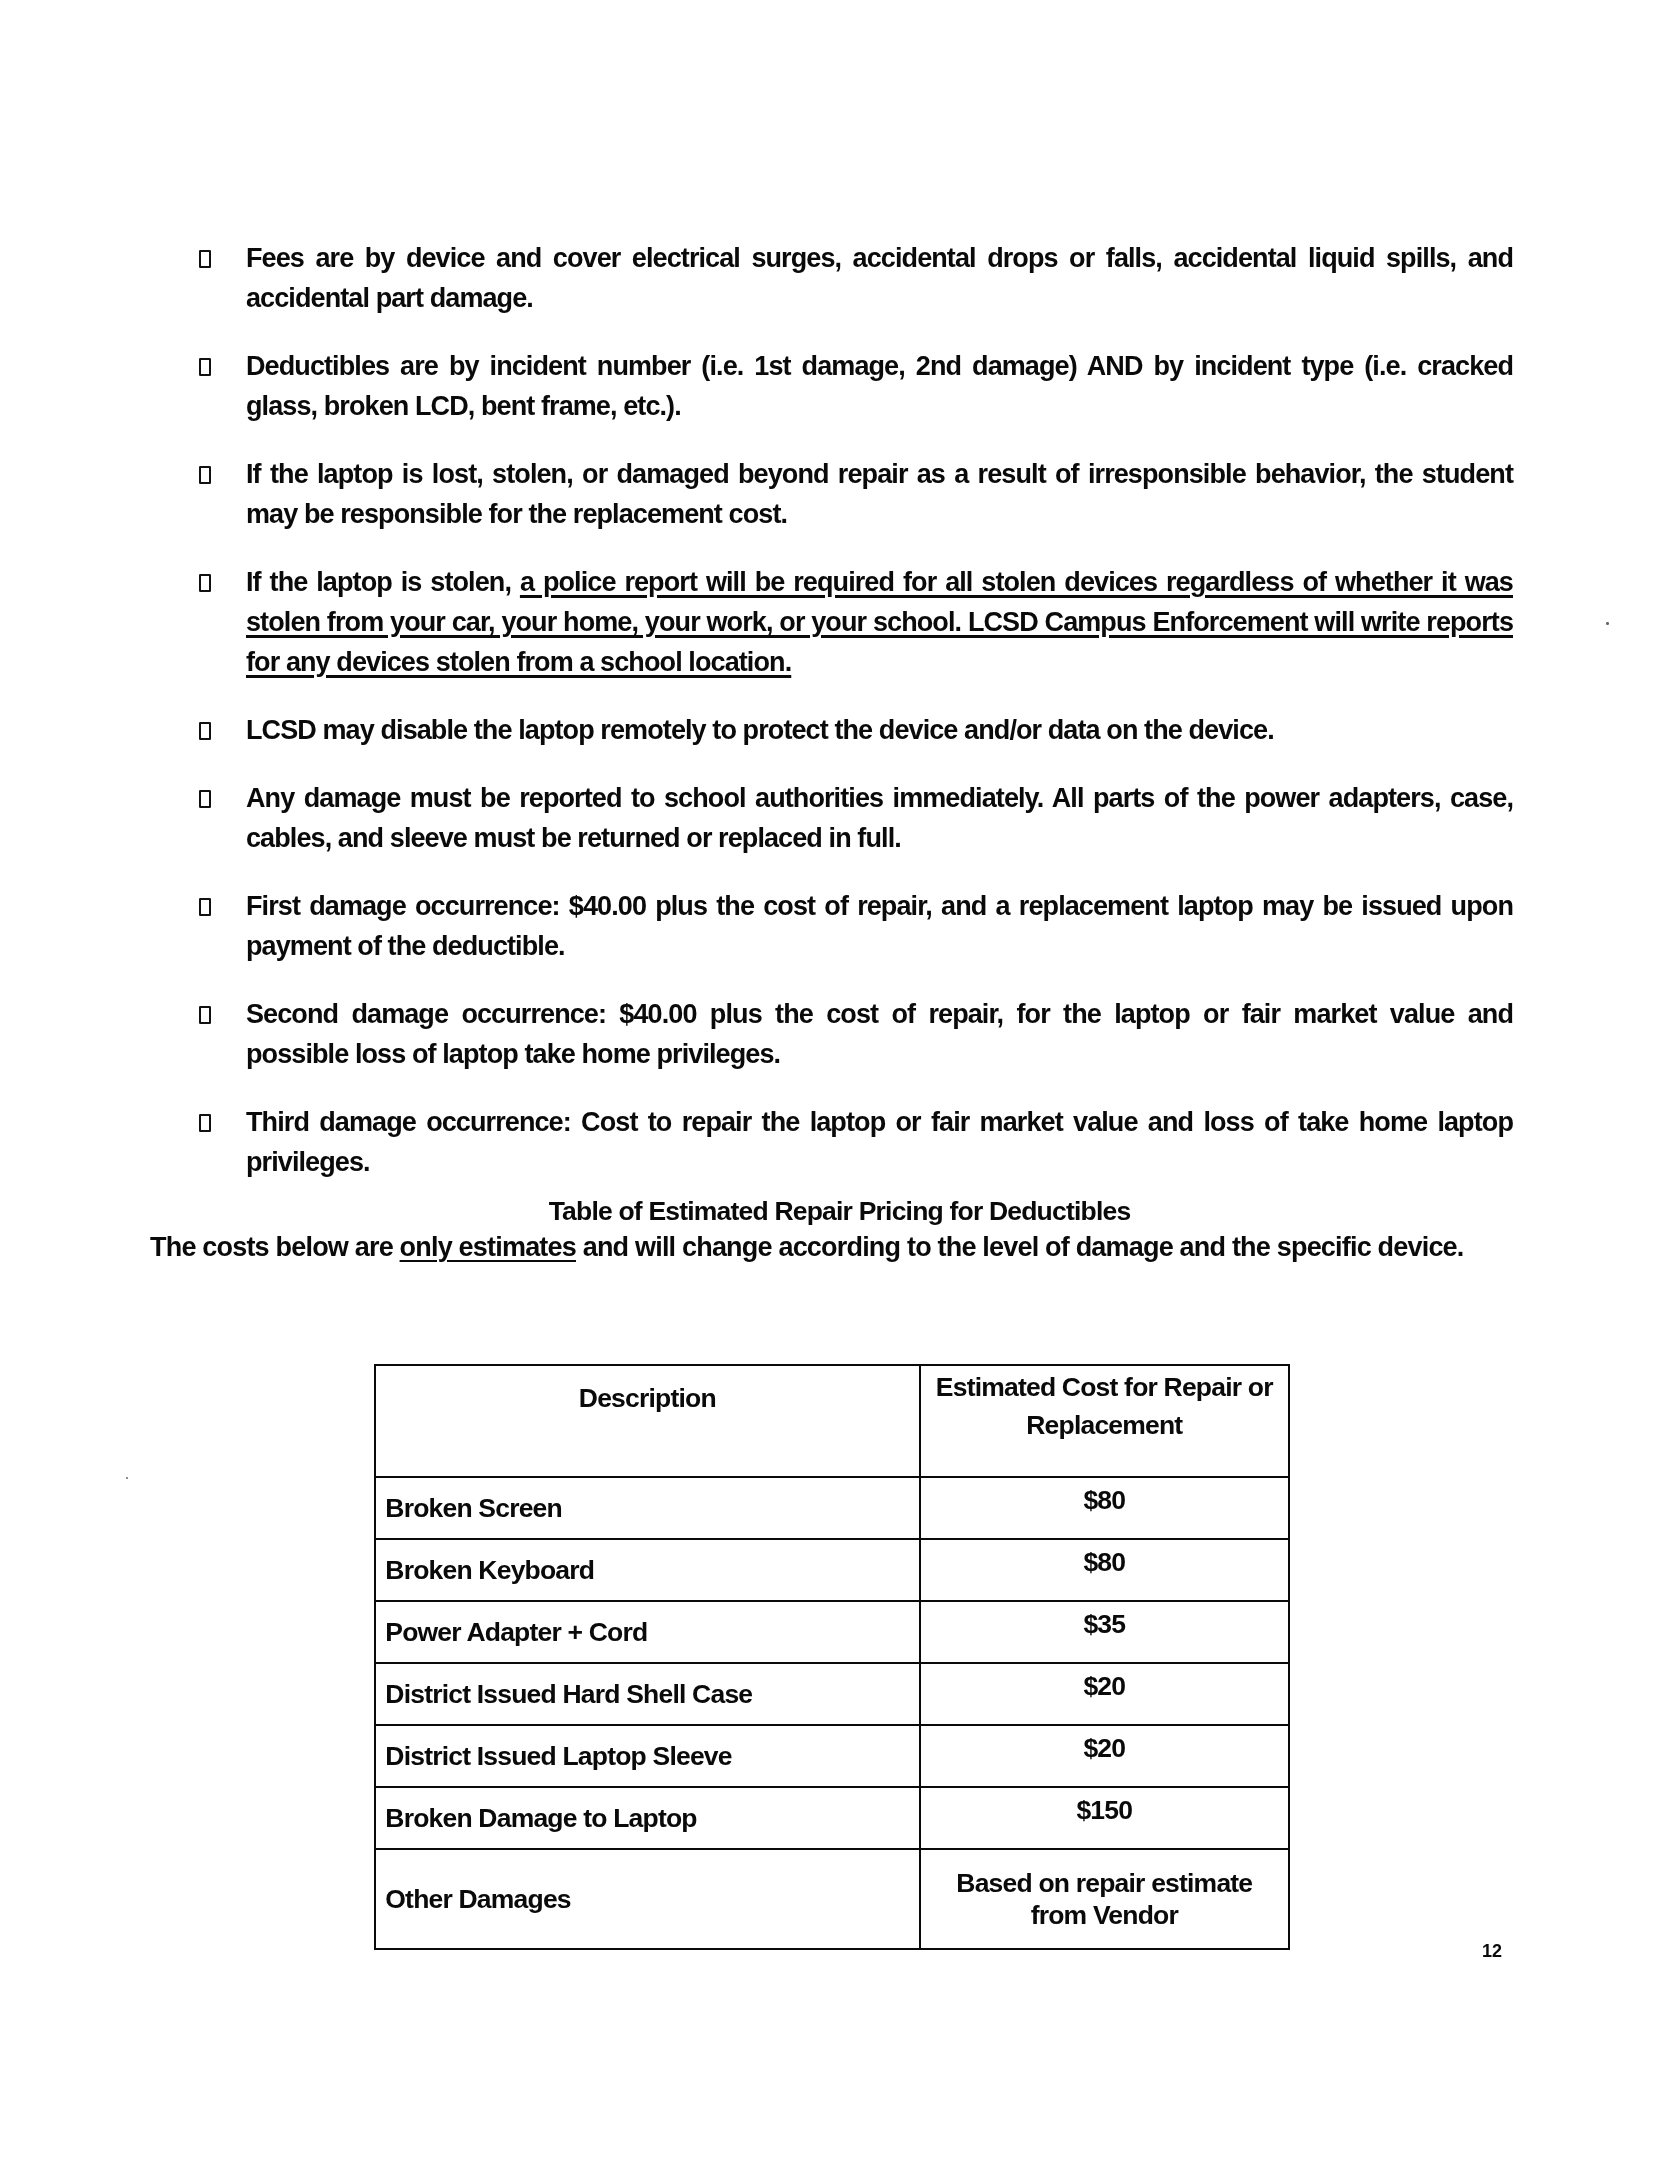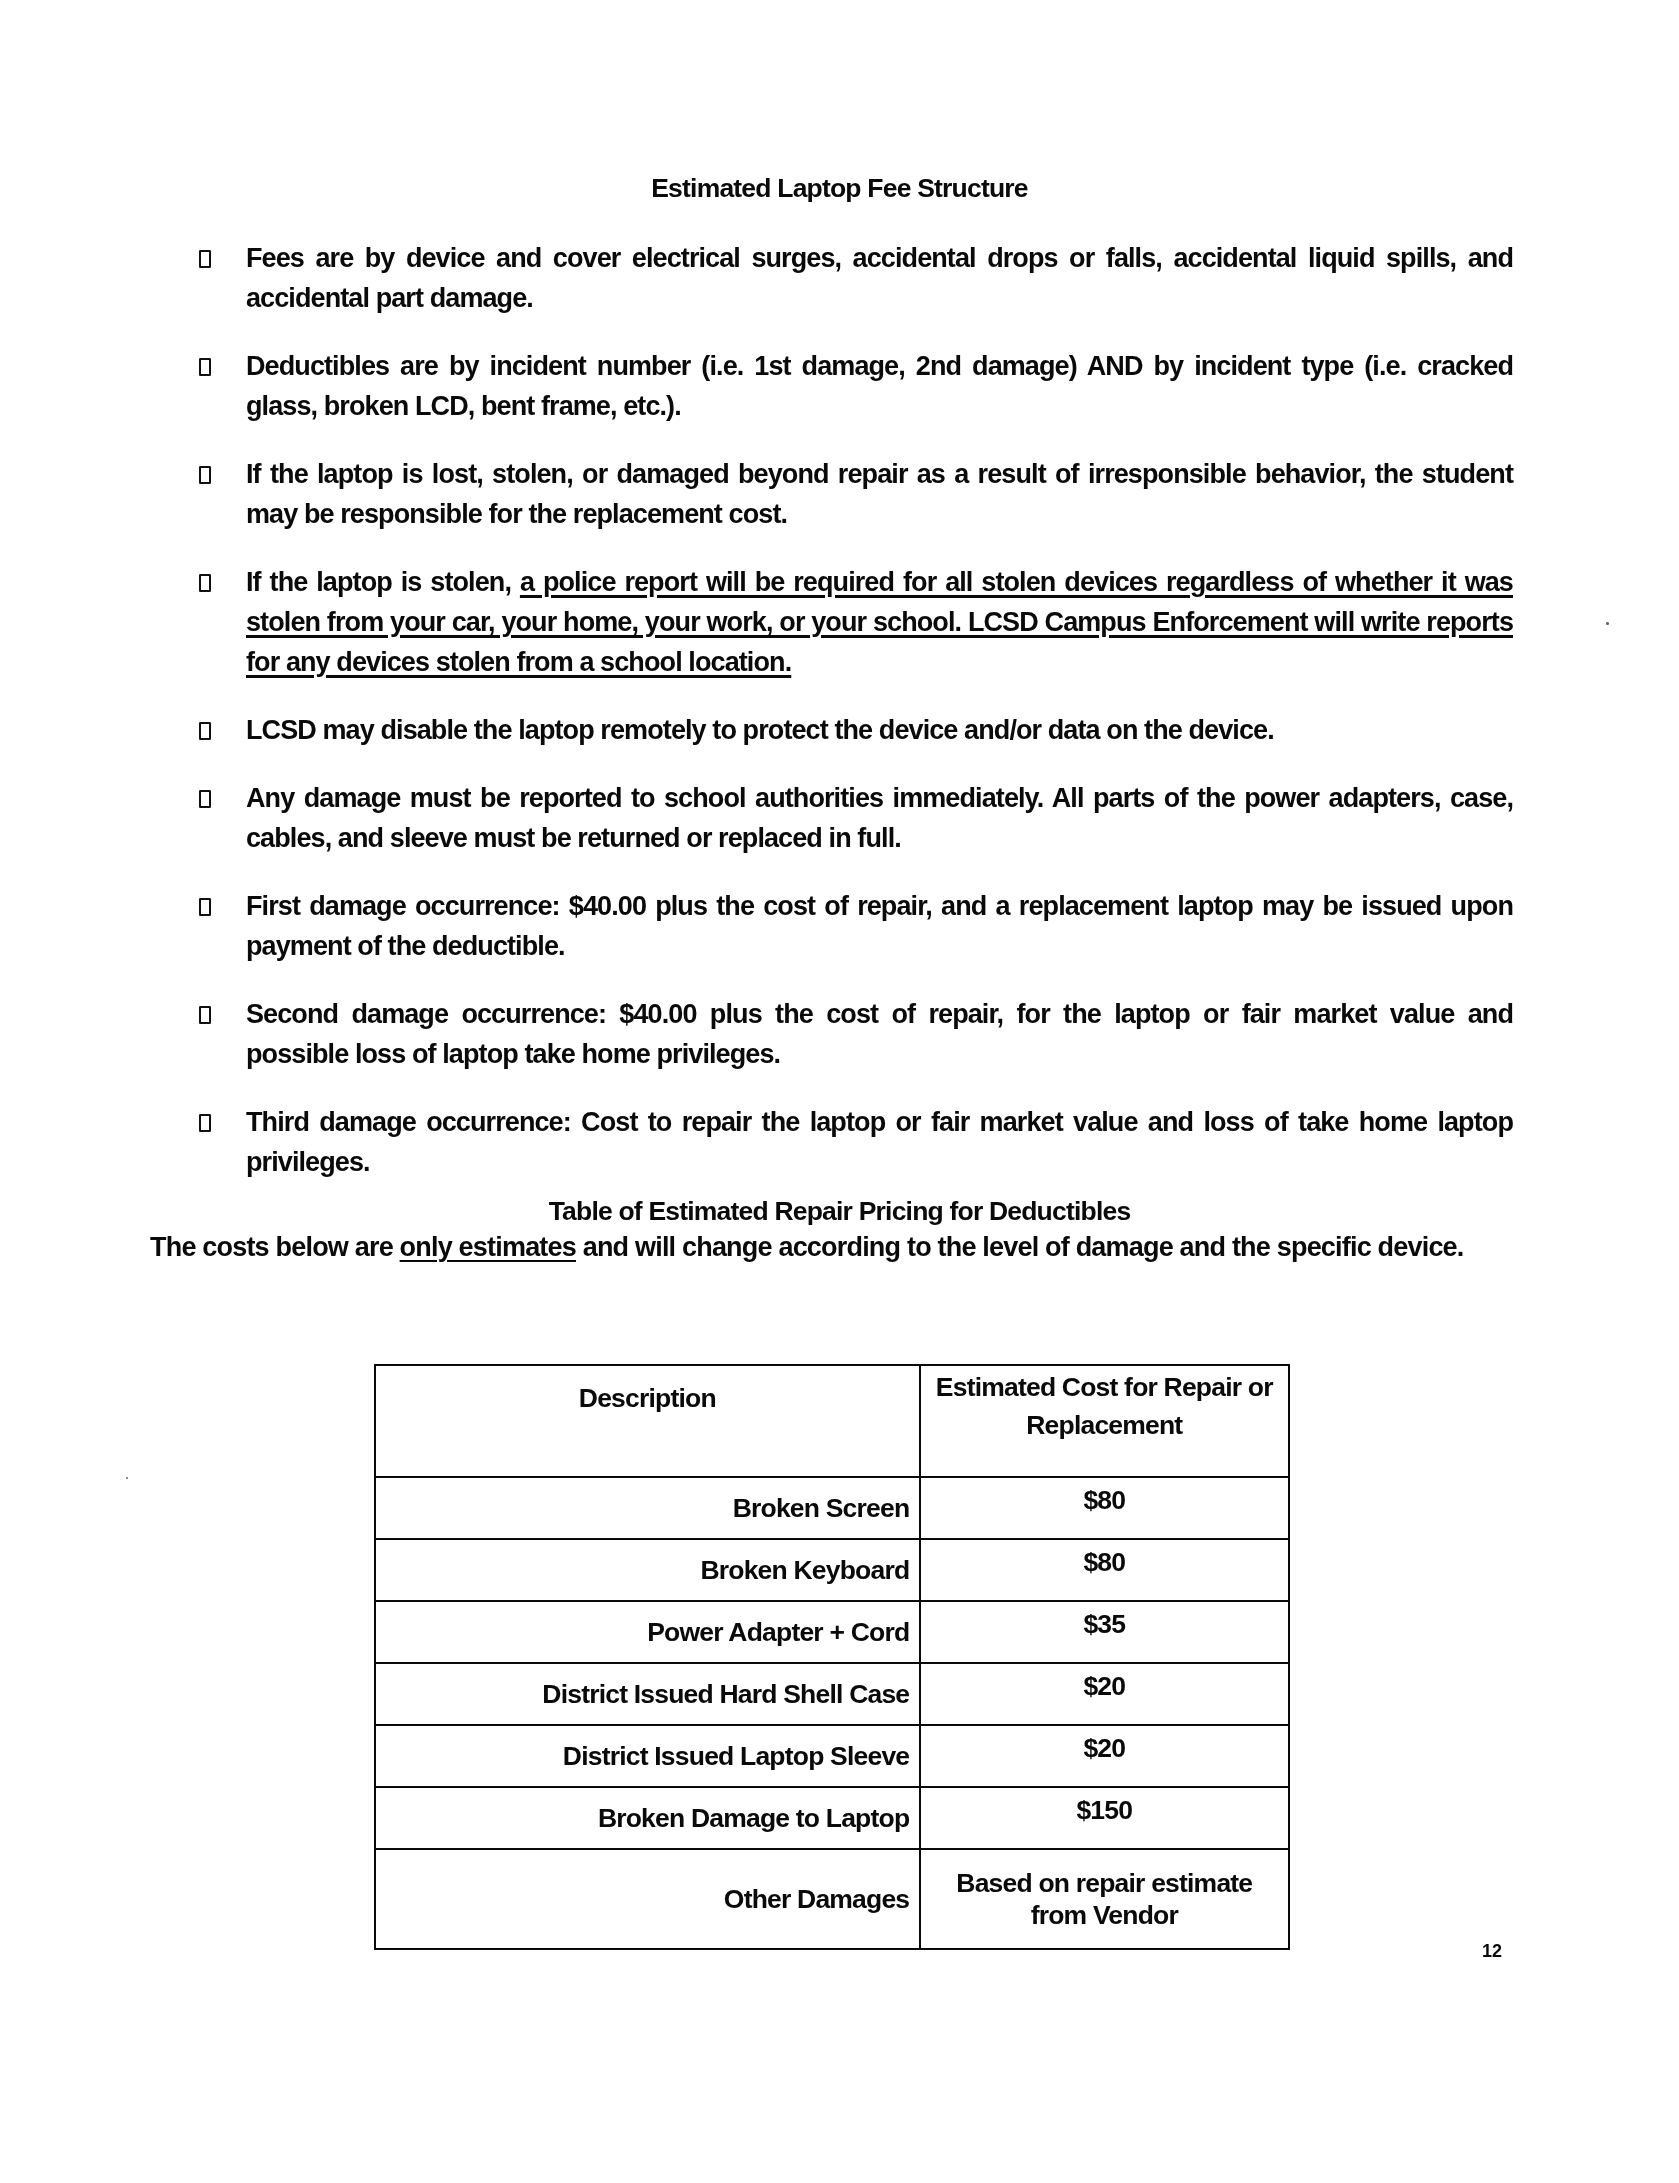--- a/index.html
+++ b/index.html
@@ -41,36 +41,35 @@
     border-collapse: collapse;
     font-size: 26.5px; font-weight: bold; letter-spacing: -0.8px;
   }
   table.costs td, table.costs th {
     border: 2.6px solid #0a0a0a; padding: 0 9.3px;
   }
   table.costs th { height: 97px; font-weight: bold; line-height: 38px; }
   table.costs th.c1 { width: 524px; vertical-align: top; padding-top: 13.2px; }
   table.costs th.c2 { vertical-align: top; padding-top: 2px; }
   table.costs td { height: 56px; line-height: 36px; }
-  table.costs td.desc { text-align: right; }
+  table.costs td.desc { text-align: left; }
   table.costs td.cost { text-align: center; vertical-align: top; padding-top: 4px; }
   table.costs tr.last td { height: 98px; }
   table.costs tr.last td.cost { vertical-align: middle; padding-top: 0; line-height: 32px; }
   .pagenum {
     position: absolute; left: 1482px; top: 1941px;
     font-size: 18px; font-weight: bold; text-align: right;
   }
   .speck { position: absolute; width: 2.6px; height: 2.6px; background: #666; border-radius: 1.3px; }
 </style>
 </head>
 <body>
 
 <div class="page">
 
-  <div class="title">Estimated Laptop Fee Structure</div>
 
   <div class="bullets">
     <div class="bullet">
       <span class="box"></span>
       <span>Fees are by device and cover electrical surges, accidental drops or falls, accidental liquid spills, and accidental part damage.</span>
     </div>
     <div class="bullet">
       <span class="box"></span>
       <span>Deductibles are by incident number (i.e. 1st damage, 2nd damage) AND by incident type (i.e. cracked glass, broken LCD, bent frame, etc.).</span>
     </div>

